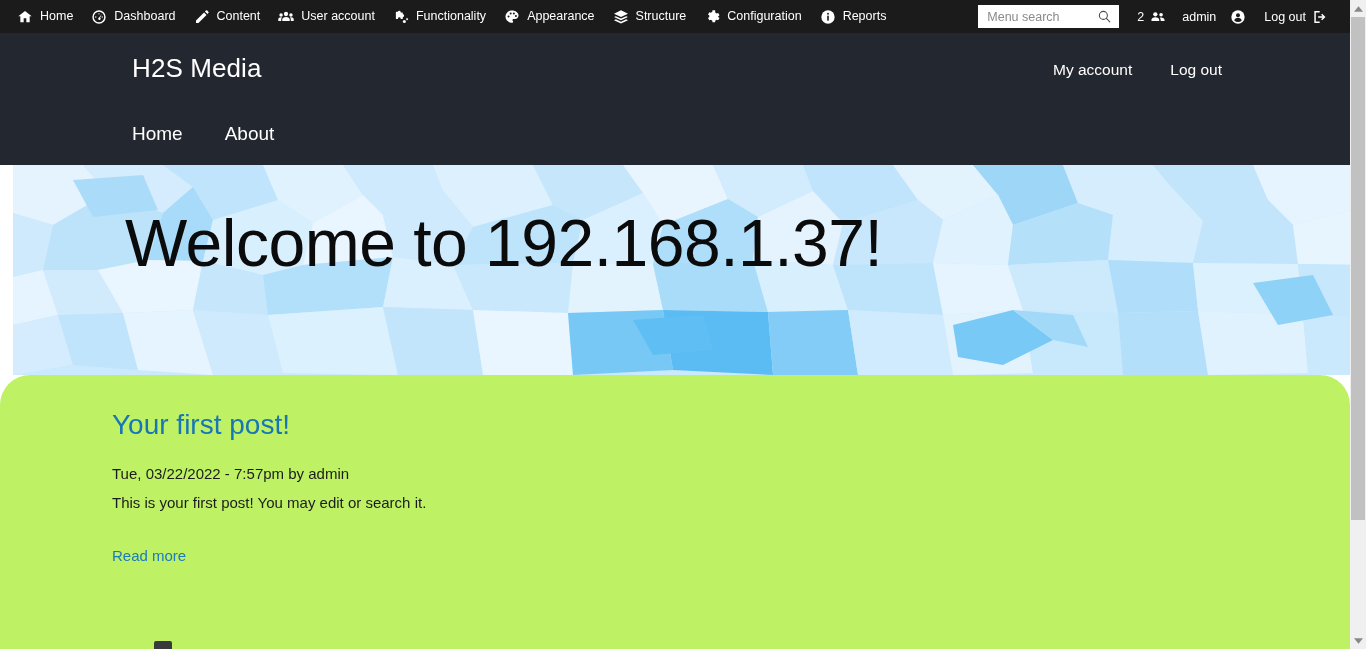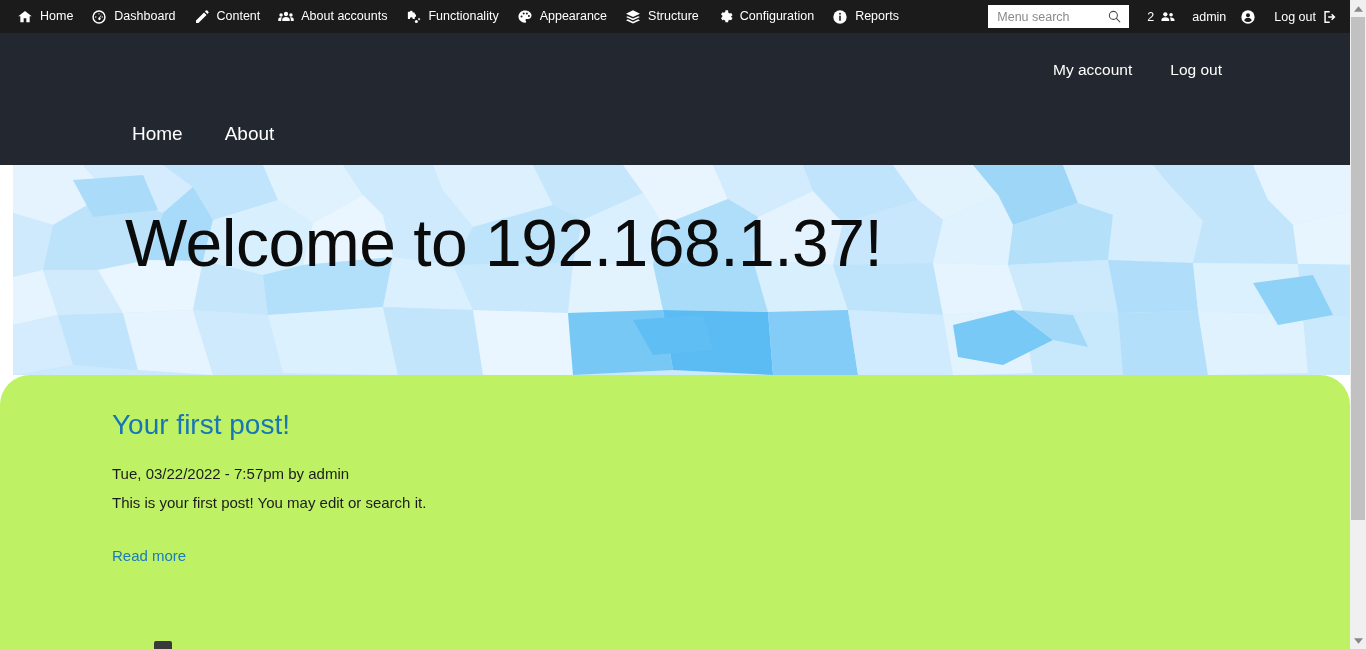--- a/index.html
+++ b/index.html
@@ -53,21 +53,21 @@
   }
   .tb-ico svg { width: 16px; height: 16px; fill: #ffffff; display: block; }
 
   .tb-right {
     position: absolute;
     right: 0; top: 0;
     height: 33px;
     display: flex;
     align-items: center;
     gap: 0px;
-    padding-right: 6px;
+    padding-right: 16px;
   }
   .search-wrap {
     position: relative;
     width: 141px;
     height: 23px;
     background: #ffffff;
     display: flex;
     align-items: center;
     margin-right: 12px;
   }
@@ -292,21 +292,21 @@
     <a class="tb-item">
       <span class="tb-ico">
         <svg viewBox="0 0 24 24">
           <circle cx="12" cy="7.5" r="3.2"></circle>
             <circle cx="4.6" cy="9" r="2.6"></circle>
             <circle cx="19.4" cy="9" r="2.6"></circle>
           <path d="M12 12c-3.3 0-5.6 1.8-5.6 3.9V18h11.2v-2.1c0-2.1-2.3-3.9-5.6-3.9z"></path>
           <path d="M4.6 12.3c-2.5 0-4.2 1.4-4.2 3V18h4.4v-2.1c0-1.3.5-2.5 1.4-3.4a7 7 0 0 0-1.6-.2zM19.4 12.3c-.6 0-1.1.1-1.6.2.9.9 1.4 2.1 1.4 3.4V18h4.4v-2.7c0-1.6-1.7-3-4.2-3z"></path>
         </svg>
       </span>
-      <span>About accounts</span>
+      <span>User account</span>
     </a>
 
     <a class="tb-item">
       <span class="tb-ico">
         <svg viewBox="0 0 24 24">
           <path d="M9.5 2.5a2 2 0 0 1 2 2v.6h2.3c.5 0 .9.4.9.9V8a2 2 0 1 1 0 4v2.1c0 .5-.4.9-.9.9H11.5v-.6a2 2 0 1 0-4 0v.6H5.2a.9.9 0 0 1-.9-.9V5a.9.9 0 0 1 .9-.9h2.3v-.6a2 2 0 0 1 2-1z"></path>
           <path d="M17 16.5a2.3 2.3 0 1 1 0 4.6 2.3 2.3 0 0 1 0-4.6z"></path>
           <path d="M20.6 13.2 23 15l-2 2.1-1.4-1.6z"></path>
         </svg>
       </span>
@@ -397,20 +397,21 @@
           <svg viewBox="0 0 24 24">
             <path d="M3.5 3h8v2.2H5.7v13.6h5.8V21h-8V3z"></path>
             <path d="M15.2 7.1 13.7 8.7l2.2 2.2H9.3v2.2h6.6l-2.2 2.2 1.5 1.6 5-4.9-5-4.9z"></path>
           </svg>
         </span>
       </div>
     </div>
   </div>
 
   <div class="site-header">
+    <div class="site-name">H2S Media</div>
 
     <div class="acct-links">
       <a>My account</a>
       <a>Log out</a>
     </div>
 
     <div class="main-nav">
       <a>Home</a>
       <a>About</a>
     </div>

